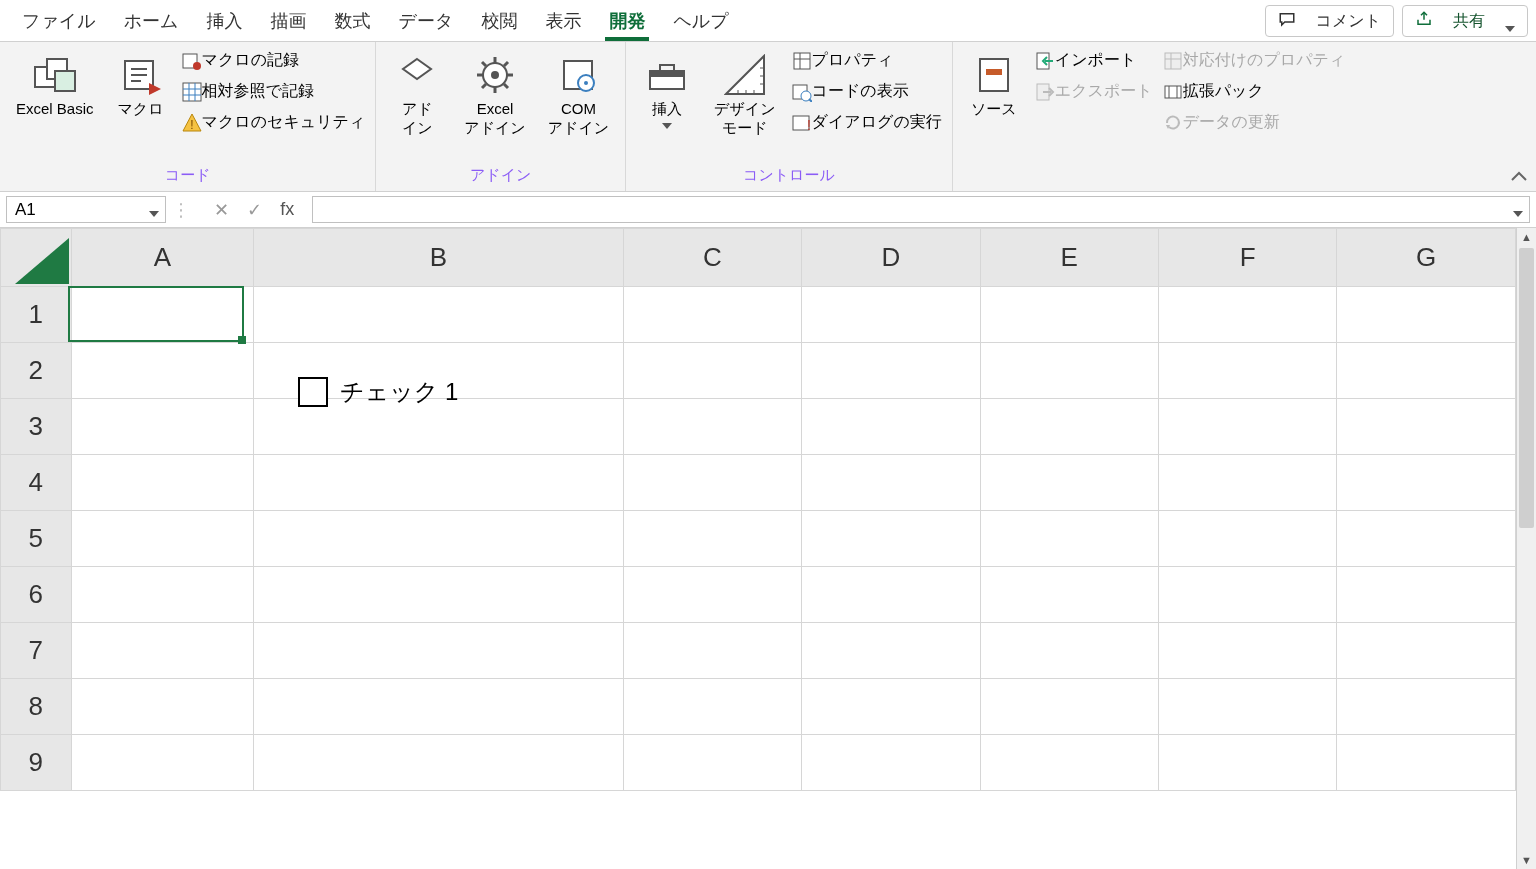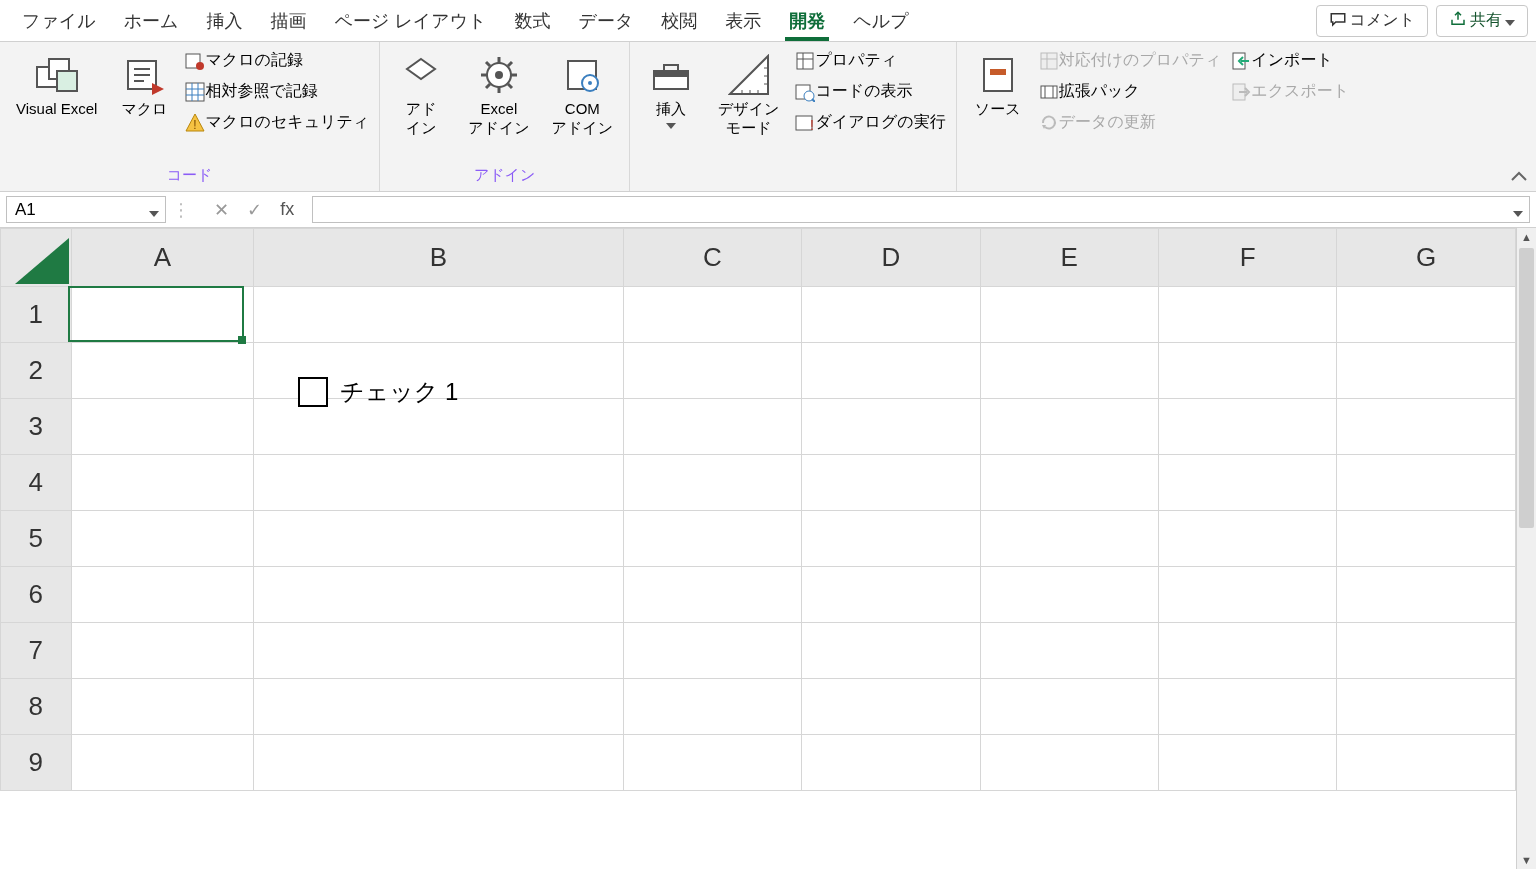--- a/index.html
+++ b/index.html
@@ -36,22 +36,22 @@
     content: "";
     position: absolute;
     left: 10px; right: 10px;
     bottom: -1px;
     height: 4px;
     background: #0f6e3a;
   }
   .tabs-spacer { flex: 1; }
   .pill-btn {
     display: flex;
-    align-items: center;
-    gap: 3px;
+    align-items: flex-end;
+    gap: 20px;
     border: 1px solid #c8c8c8;
     border-radius: 4px;
     padding: 4px 12px;
     margin-left: 8px;
     font-size: 16px;
     background: #fff;
     cursor: pointer;
     color: #333;
   }
   .pill-btn.share { color: #14532d; }
@@ -260,21 +260,20 @@
   }
 </style>
 </head>
 <body>
 
 <div class="tabs-row">
   <div class="tab">ファイル</div>
   <div class="tab">ホーム</div>
   <div class="tab">挿入</div>
   <div class="tab">描画</div>
-  <div class="tab">ページ レイアウト</div>
   <div class="tab">数式</div>
   <div class="tab">データ</div>
   <div class="tab">校閲</div>
   <div class="tab">表示</div>
   <div class="tab active">開発</div>
   <div class="tab">ヘルプ</div>
   <div class="tabs-spacer"></div>
   <div class="pill-btn">
     <span>
       <svg viewBox="0 0 24 24" fill="none" stroke="#333" stroke-width="2">
@@ -303,21 +302,21 @@
       <div class="big-btn">
         <div class="icon-slot">
           <svg width="44" height="40" viewBox="0 0 44 40">
               <g stroke="#555" stroke-width="2" fill="#fff">
                 <rect x="2" y="12" width="20" height="20"></rect>
                 <rect x="14" y="4" width="20" height="20"></rect>
                 <rect x="22" y="16" width="20" height="20" fill="#d9efe2"></rect>
               </g>
             </svg>
         </div>
-        <div class="lbl">Visual Excel</div>
+        <div class="lbl">Excel Basic</div>
       </div>
       <div class="big-btn">
         <div class="icon-slot">
           <svg width="40" height="40" viewBox="0 0 40 40">
               <rect x="4" y="6" width="28" height="28" fill="#fff" stroke="#555" stroke-width="2"></rect>
               <path d="M10 14h16M10 20h16M10 26h10" stroke="#555" stroke-width="2"></path>
               <polygon points="28,28 40,34 28,40" fill="#c0392b"></polygon>
             </svg>
         </div>
         <div class="lbl">マクロ</div>
@@ -448,34 +447,55 @@
           <span class="sicon">
             <svg width="20" height="20" viewBox="0 0 20 20">
                 <rect x="1" y="3" width="16" height="14" fill="#fff" stroke="#555"></rect>
                 <text x="15" y="17" font-size="14" fill="#c0392b">!</text>
               </svg>
           </span>
           <span>ダイアログの実行</span>
         </div>
       </div>
     </div>
+    <div class="group-label">コントロール</div>
   </div>
 
   <div class="ribbon-group" style="border-right:none;">
     <div class="group-body">
       <div class="big-btn">
         <div class="icon-slot">
           <svg width="40" height="40" viewBox="0 0 40 40">
               <rect x="6" y="4" width="28" height="32" fill="#fff" stroke="#555" stroke-width="2"></rect>
               <rect x="12" y="14" width="16" height="6" fill="#c65b2a"></rect>
             </svg>
         </div>
         <div class="lbl">ソース</div>
       </div>
       <div class="small-list">
+        <div class="small-btn">
+          <span class="sicon">
+            <svg width="20" height="20" viewBox="0 0 20 20">
+                <rect x="2" y="2" width="12" height="16" fill="#fff" stroke="#555"></rect>
+                <path d="M18 10h-8M12 6l-4 4 4 4" fill="none" stroke="#2a7" stroke-width="2"></path>
+              </svg>
+          </span>
+          <span>インポート</span>
+        </div>
+        <div class="small-btn disabled">
+          <span class="sicon">
+            <svg width="20" height="20" viewBox="0 0 20 20">
+                <rect x="2" y="2" width="12" height="16" fill="#eee" stroke="#bbb"></rect>
+                <path d="M8 10h8M14 6l4 4-4 4" fill="none" stroke="#bbb" stroke-width="2"></path>
+              </svg>
+          </span>
+          <span>エクスポート</span>
+        </div>
+      </div>
+      <div class="small-list">
         <div class="small-btn disabled">
           <span class="sicon">
             <svg width="20" height="20" viewBox="0 0 20 20">
                 <rect x="2" y="2" width="16" height="16" fill="#eee" stroke="#bbb"></rect>
                 <path d="M2 8h16M8 2v16" stroke="#bbb"></path>
               </svg>
           </span>
           <span>対応付けのプロパティ</span>
         </div>
         <div class="small-btn">
@@ -488,40 +508,20 @@
           <span>拡張パック</span>
         </div>
         <div class="small-btn disabled">
           <span class="sicon">
             <svg width="20" height="20" viewBox="0 0 20 20">
                 <path d="M4 10a6 6 0 1 1 2 4" fill="none" stroke="#bbb" stroke-width="2"></path>
                 <polygon points="3,12 7,12 5,16" fill="#bbb"></polygon>
               </svg>
           </span>
           <span>データの更新</span>
-        </div>
-      </div>
-      <div class="small-list">
-        <div class="small-btn">
-          <span class="sicon">
-            <svg width="20" height="20" viewBox="0 0 20 20">
-                <rect x="2" y="2" width="12" height="16" fill="#fff" stroke="#555"></rect>
-                <path d="M18 10h-8M12 6l-4 4 4 4" fill="none" stroke="#2a7" stroke-width="2"></path>
-              </svg>
-          </span>
-          <span>インポート</span>
-        </div>
-        <div class="small-btn disabled">
-          <span class="sicon">
-            <svg width="20" height="20" viewBox="0 0 20 20">
-                <rect x="2" y="2" width="12" height="16" fill="#eee" stroke="#bbb"></rect>
-                <path d="M8 10h8M14 6l4 4-4 4" fill="none" stroke="#bbb" stroke-width="2"></path>
-              </svg>
-          </span>
-          <span>エクスポート</span>
         </div>
       </div>
     </div>
   </div>
 
   <div class="collapse-toggle">
     <svg width="18" height="12" viewBox="0 0 18 12">
         <polyline points="2,10 9,3 16,10" fill="none" stroke="#666" stroke-width="2"></polyline>
       </svg>
   </div>

